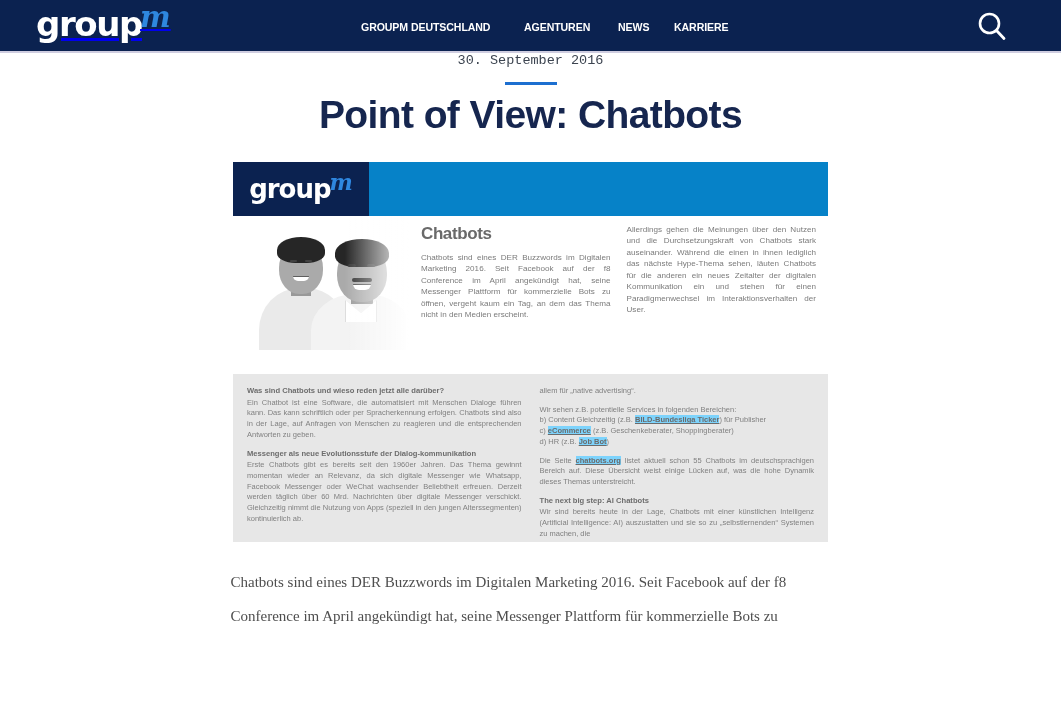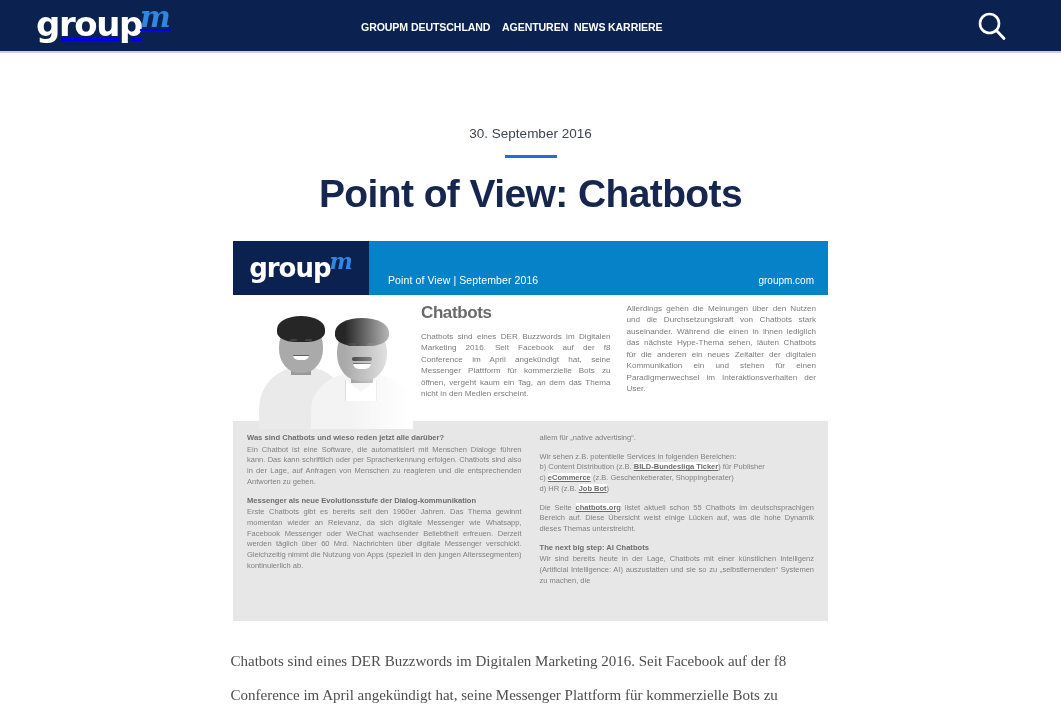--- a/index.html
+++ b/index.html
@@ -46,20 +46,21 @@
     margin-left: -2px;
     position: relative;
     top: -9px;
   }
 
   .mainnav {
     position: absolute;
     left: 361px;
     top: 21px;
     display: flex;
+    gap: 22px;
     align-items: center;
   }
   .mainnav a {
     font-family: "Liberation Sans", sans-serif;
     font-size: 11.5px;
     font-weight: 700;
     letter-spacing: -0.1px;
     color: #ffffff;
     text-decoration: none;
     white-space: nowrap;
@@ -71,34 +72,33 @@
     position: absolute;
     right: 50px;
     top: 8px;
     width: 38px;
     height: 38px;
     cursor: pointer;
   }
 
   
   .article-date {
-    margin-top: 73px;
     text-align: center;
-    font-family: Liberation Sans, sans-serif;
+    font-family: Liberation Mono, monospace;
     font-size: 13.5px;
     color: #3c4450;
   }
   .date-rule {
     width: 52px;
     height: 3px;
     background: #1d6fd0;
     margin: 14px auto 0 auto;
   }
   .article-title {
-    margin-top: 14px;
+    margin-top: 8px;
     text-align: center;
     font-family: "Liberation Sans", sans-serif;
     font-size: 39px;
     font-weight: 700;
     letter-spacing: -0.6px;
     color: #16264f;
   }
 
   
   .pdf {
@@ -156,21 +156,21 @@
   .pdf-head-right {
     position: absolute;
     right: 14px;
     bottom: 9px;
     font-size: 10px;
     color: #ffffff;
   }
 
   .pdf-top {
     position: relative;
-    height: 126px;
+    height: 158px;
     background: #ffffff;
     display: flex;
   }
 
   
   .photo {
     position: relative;
     width: 180px;
     height: 134px;
     overflow: hidden;
@@ -264,21 +264,21 @@
     line-height: 1.43;
     color: #818181;
     text-align: justify;
     margin-bottom: 8px;
   }
   .pdf-body-p.tight { margin-bottom: 0; }
   .lnk {
     color: #6b6b6b;
     text-decoration: underline;
     font-weight: 700;
-    background: #ffffff;
+    background: #7dd3fc;
   }
 
   
   .article-body {
     width: 600px;
     margin: 24px auto 0 auto;
     font-family: "Liberation Serif", serif;
     font-size: 15px;
     line-height: 2.25;
     color: #4e4e4e;
@@ -312,24 +312,20 @@
 <div class="article-date">30. September 2016</div>
 <div class="date-rule"></div>
 <h1 class="article-title">Point of View: Chatbots</h1>
 
 <div class="pdf">
 
   <div class="pdf-head">
     <div class="pdf-logo-block">
       <span class="pdf-logo-group">group</span>
         <span class="pdf-logo-m">m</span>
-    </div>
-    <div class="pdf-head-meta">
-      <div class="pdf-head-left">Point of View  |  September 2016</div>
-      <div class="pdf-head-right">groupm.com</div>
     </div>
   </div>
 
   <div class="pdf-top">
 
     <div class="photo">
       <div class="p-person p-body a-body"></div>
       <div class="p-person p-neck a-neck"></div>
       <div class="p-person p-head a-head"></div>
       <div class="p-person p-hair a-hair"></div>
@@ -365,21 +361,21 @@
     <div class="pdf-col">
       <div class="pdf-sub">Was sind Chatbots und wieso reden jetzt alle darüber?</div>
       <div class="pdf-body-p">Ein Chatbot ist eine Software, die automatisiert mit Menschen Dialoge führen kann. Das kann schriftlich oder per Spracherkennung erfolgen. Chatbots sind also in der Lage, auf Anfragen von Menschen zu reagieren und die entsprechenden Antworten zu geben.</div>
       <div class="pdf-sub">Messenger als neue Evolutionsstufe der Dialog-kommunikation</div>
       <div class="pdf-body-p">Erste Chatbots gibt es bereits seit den 1960er Jahren. Das Thema gewinnt momentan wieder an Relevanz, da sich digitale Messenger wie Whatsapp, Facebook Messenger oder WeChat wachsender Beliebtheit erfreuen. Derzeit werden täglich über 60 Mrd. Nachrichten über digitale Messenger verschickt. Gleichzeitig nimmt die Nutzung von Apps (speziell in den jungen Alterssegmenten) kontinuierlich ab.</div>
     </div>
 
     <div class="pdf-col">
       <div class="pdf-body-p">allem für „native advertising“.</div>
       <div class="pdf-body-p tight">Wir sehen z.B. potentielle Services in folgenden Bereichen:</div>
-      <div class="pdf-body-p tight"><span>b) Content Distribution (z.B. </span><a class="lnk" href="#">BILD-Bundesliga Ticker</a><span>) für Publisher</span></div>
+      <div class="pdf-body-p tight"><span>b) Content Gleichzeitig (z.B. </span><a class="lnk" href="#">BILD-Bundesliga Ticker</a><span>) für Publisher</span></div>
       <div class="pdf-body-p tight"><span>c) </span><a class="lnk" href="#">eCommerce</a><span> (z.B. Geschenkeberater, Shoppingberater)</span></div>
       <div class="pdf-body-p"><span>d) HR (z.B. </span><a class="lnk" href="#">Job Bot</a><span>)</span></div>
       <div class="pdf-body-p"><span>Die Seite </span><a class="lnk" href="#">chatbots.org</a><span> listet aktuell schon 55 Chatbots im deutschsprachigen Bereich auf. Diese Übersicht weist einige Lücken auf, was die hohe Dynamik dieses Themas unterstreicht.</span></div>
       <div class="pdf-sub">The next big step: AI Chatbots</div>
       <div class="pdf-body-p tight">Wir sind bereits heute in der Lage, Chatbots mit einer künstlichen Intelligenz (Artificial Intelligence: AI) auszustatten und sie so zu „selbstlernenden“ Systemen zu machen, die</div>
     </div>
   </div>
 </div>
 
 <div class="article-body">

